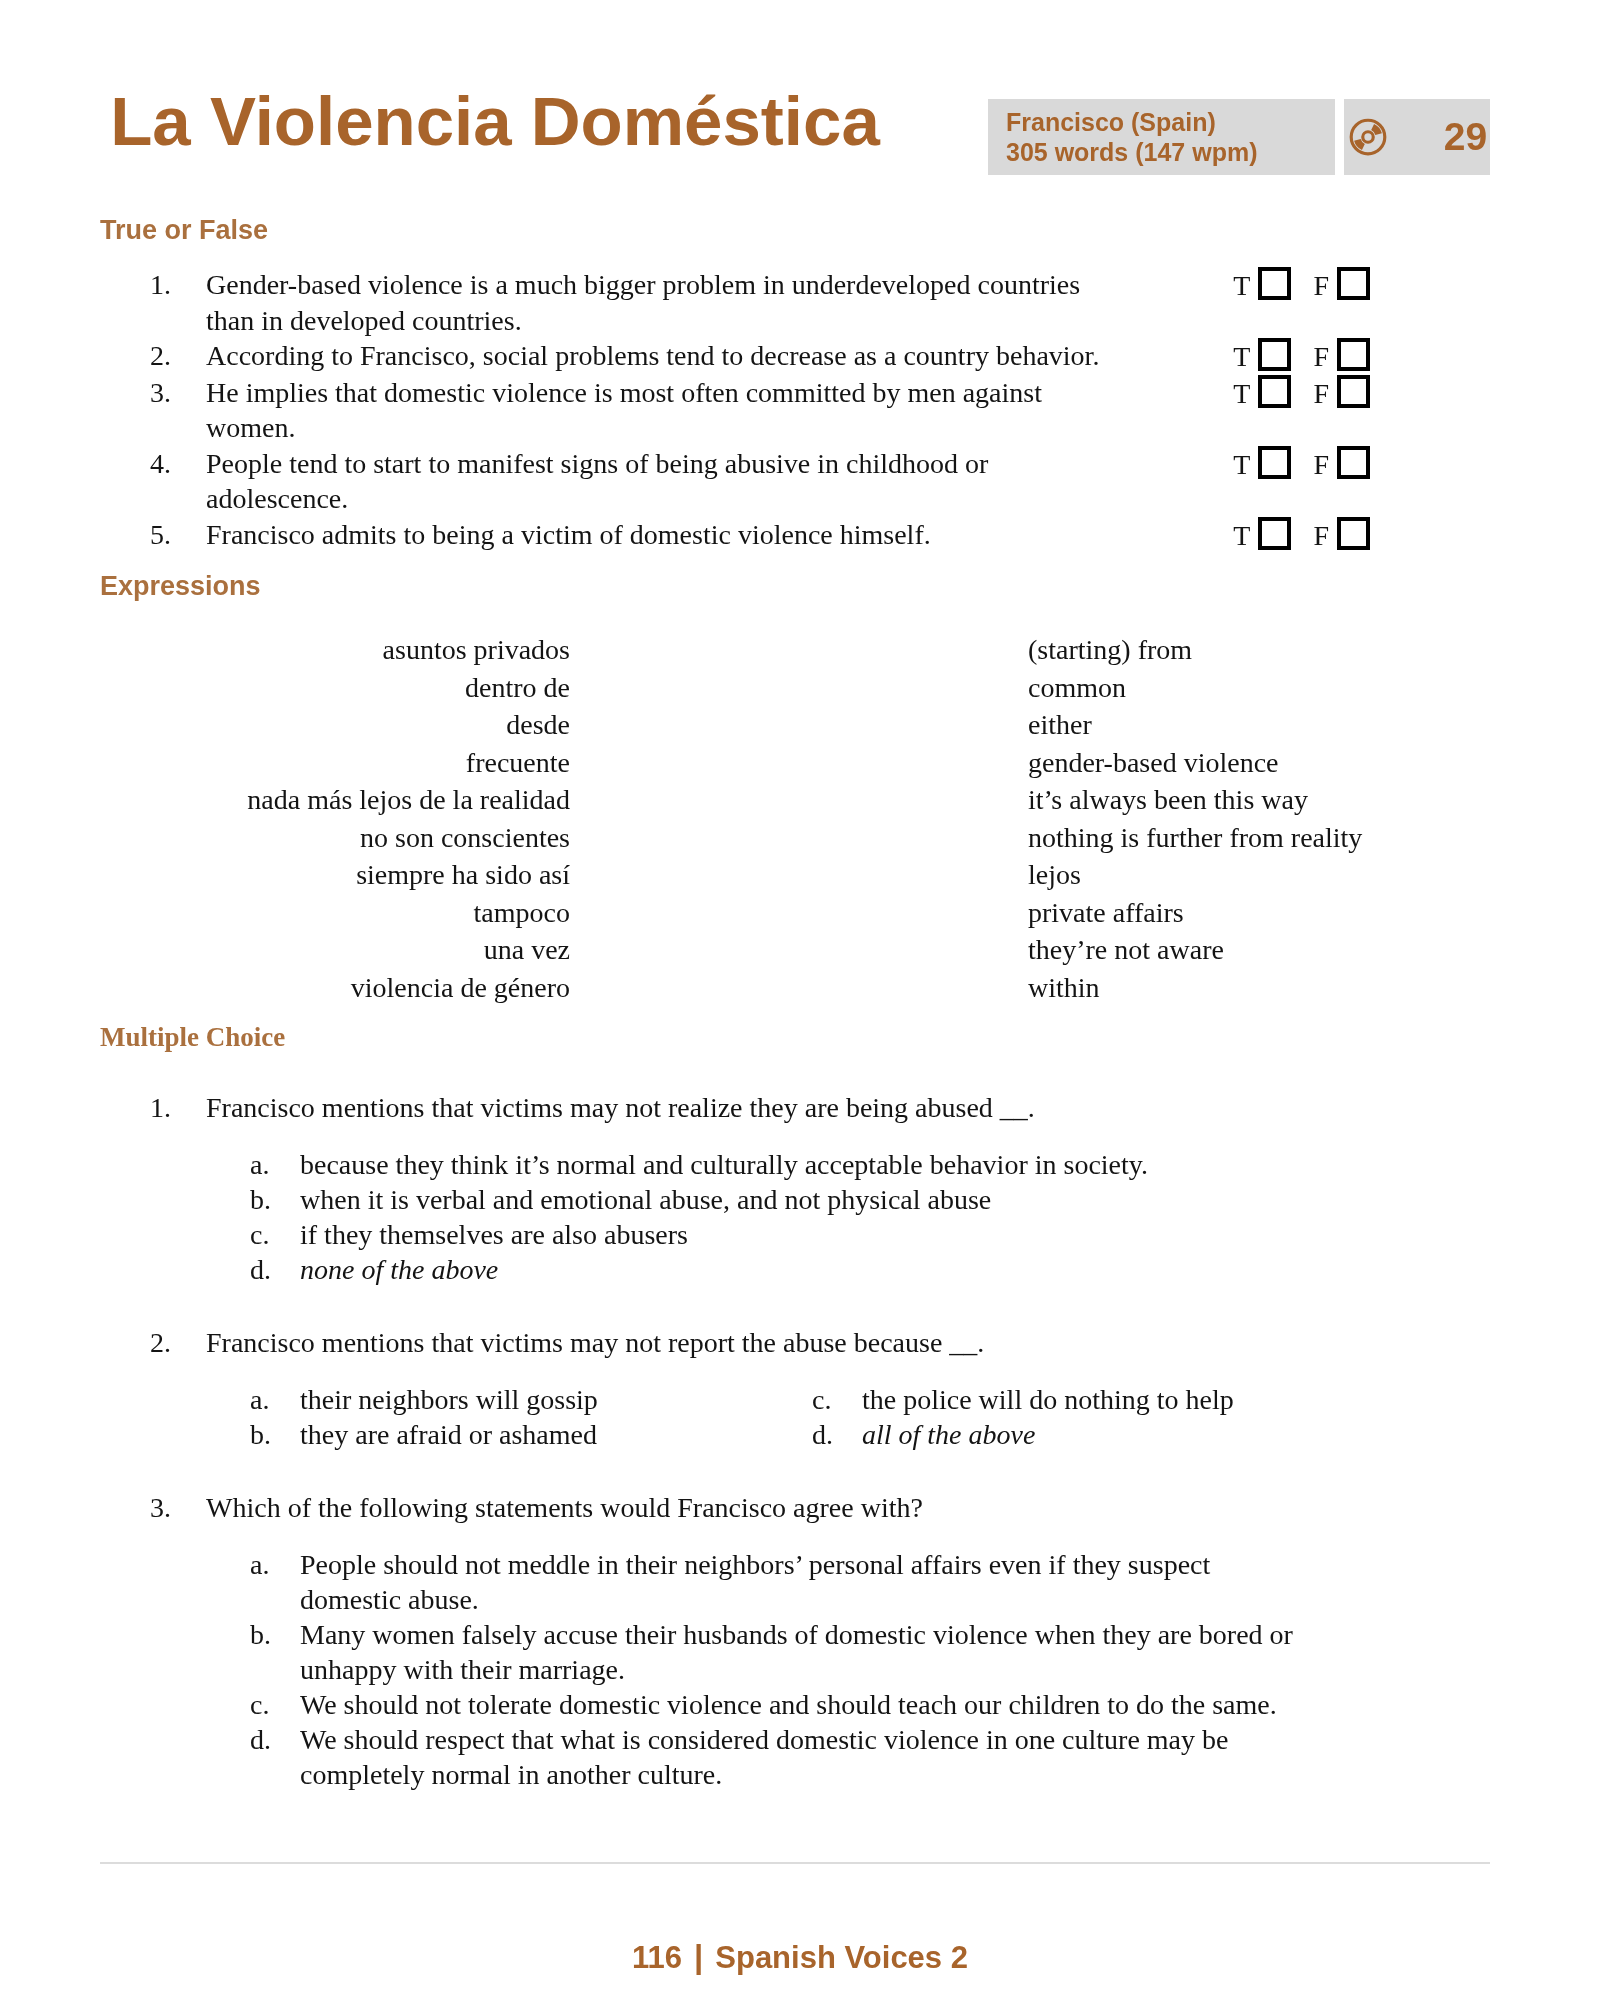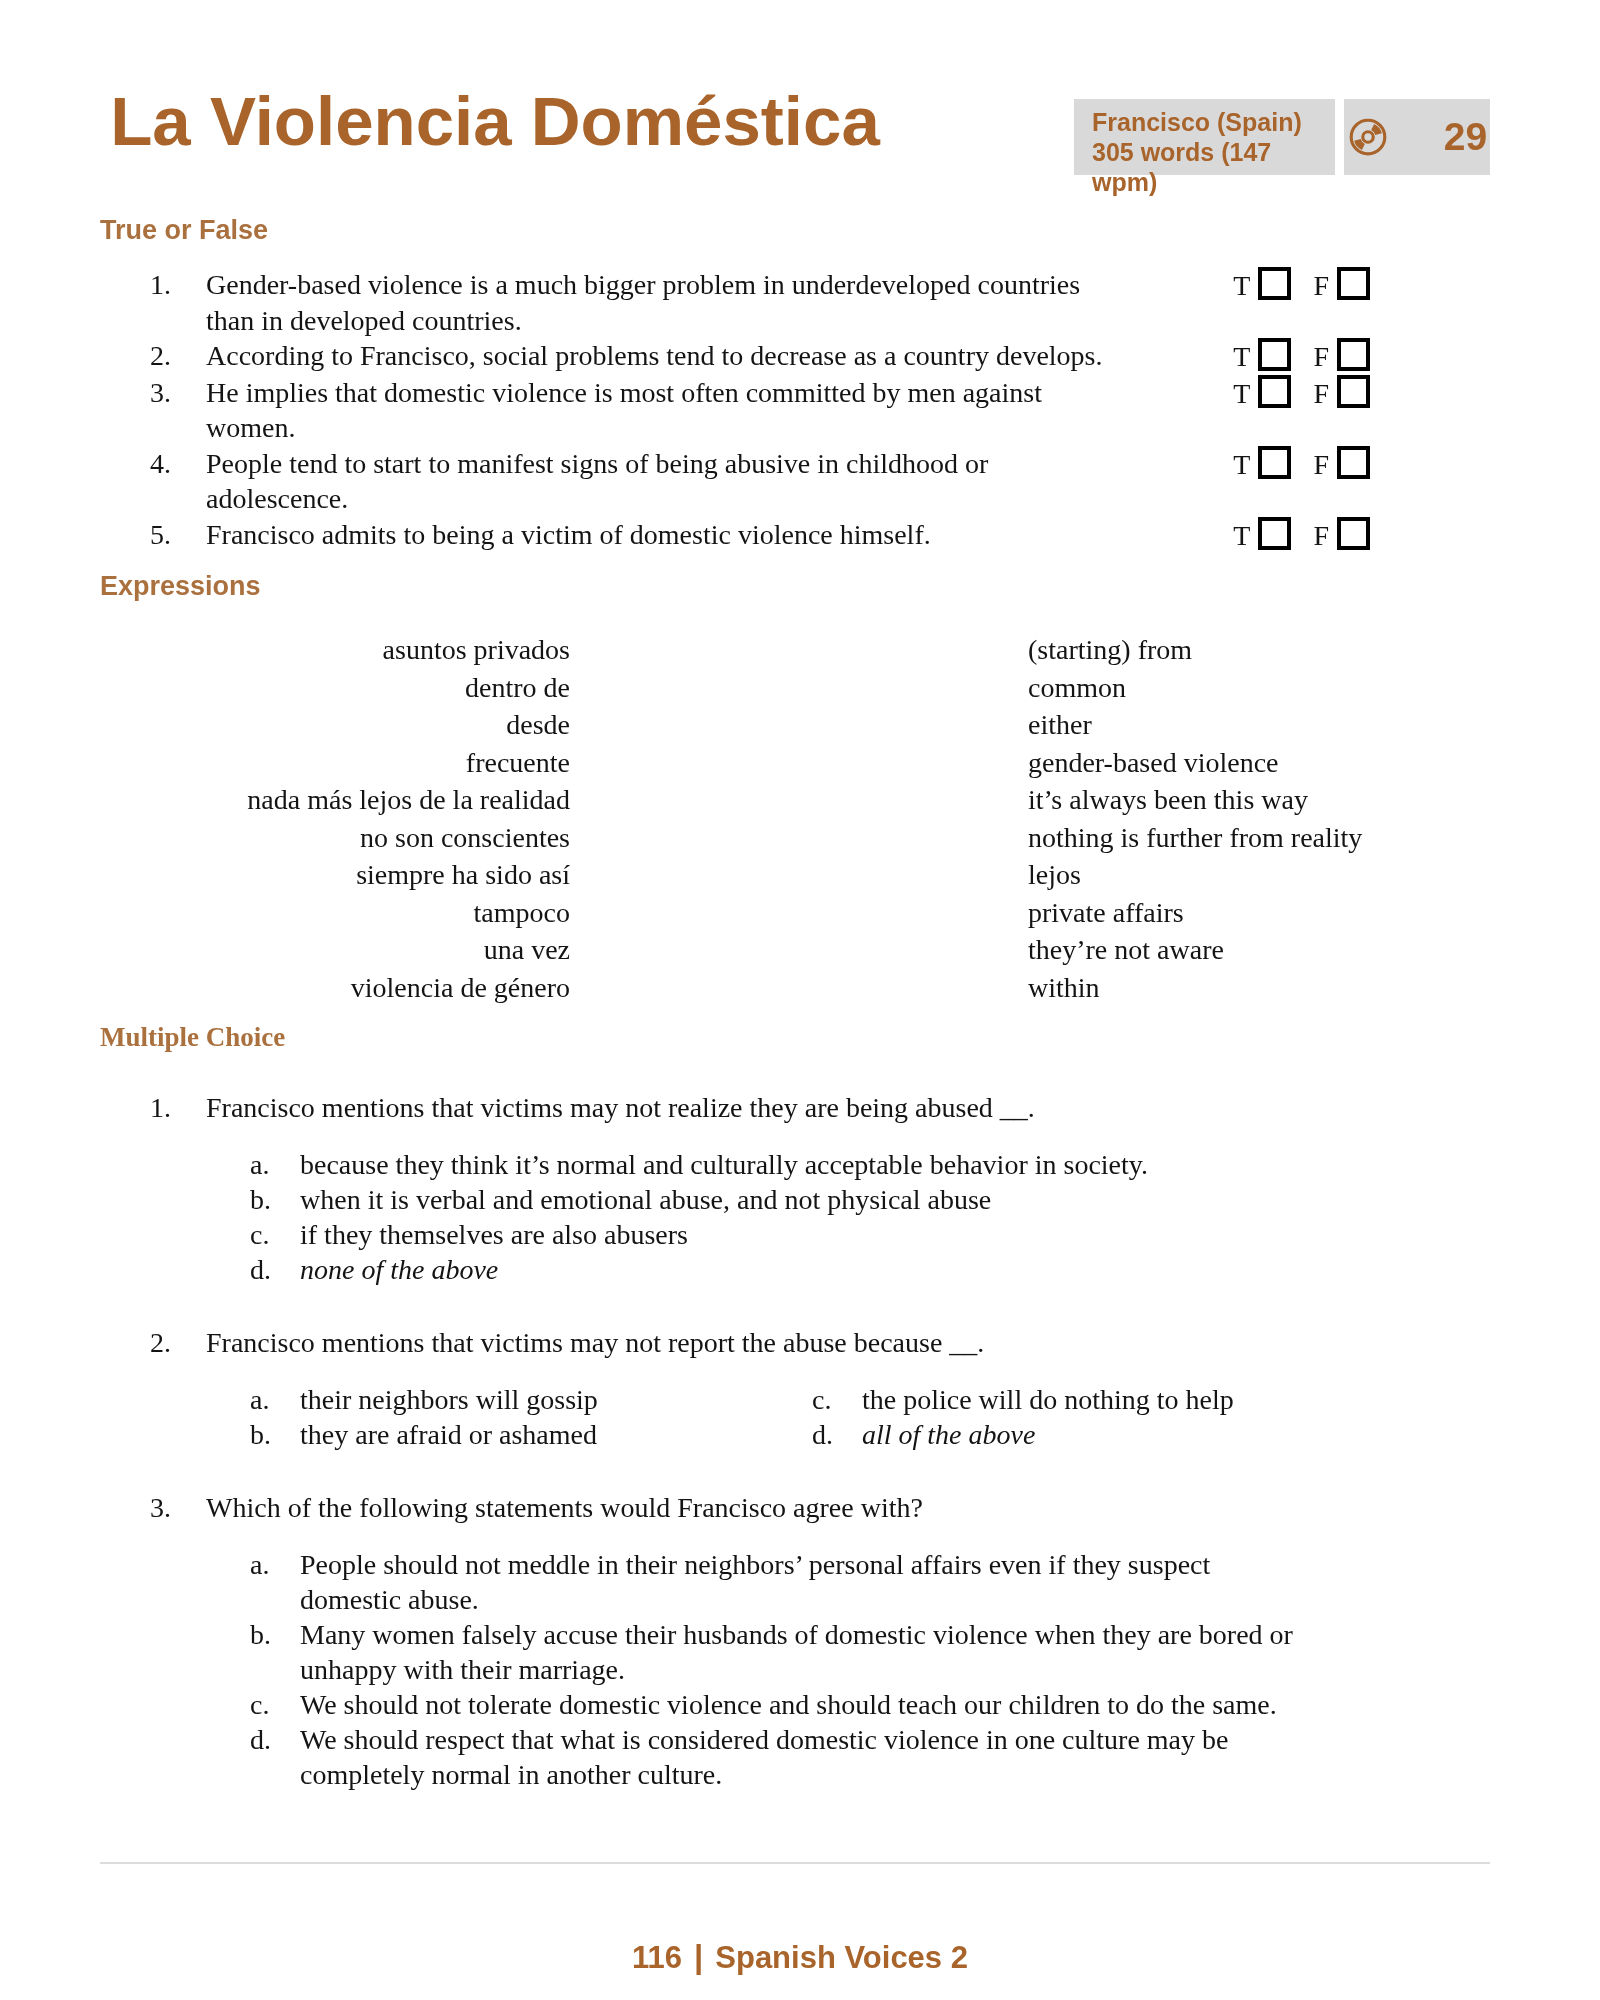--- a/index.html
+++ b/index.html
@@ -10,21 +10,21 @@
   }
   .page{box-sizing:border-box;width:1600px;height:2000px;padding:40px 110px 0 100px;position:relative;}
 
   
   .header{display:flex;align-items:flex-start;}
   .title{
     margin:52px 0 0;width:790px;text-align:center;
     font-family:"Liberation Sans",sans-serif;font-weight:700;font-size:69px;line-height:60px;
     letter-spacing:0px;
   }
-  .info-box{margin-left:auto;margin-top:59px;display:flex;width:416px;font-family:"Liberation Sans",sans-serif;}
+  .info-box{margin-left:auto;margin-top:59px;display:flex;width:502px;font-family:"Liberation Sans",sans-serif;}
   .info-left{
     flex:1;background:#d9d9d9;box-sizing:border-box;height:76px;
     padding:8px 0 0 18px;font-weight:700;font-size:25px;line-height:30px;
   }
   .info-right{
     width:146px;margin-left:9px;background:#d9d9d9;height:76px;
     display:flex;align-items:center;justify-content:center;gap:7px;
   }
   .track-number{font-weight:700;font-size:39px;}
 
@@ -103,21 +103,21 @@
 
   <h2 class="section-heading heading-accent" id="tf-heading" style="color: rgb(170, 112, 62);">True or False</h2>
   <ol class="tf-list" id="tf-list">
       <li class="tf-item">
         <span class="num">1.</span>
         <span class="qtext">Gender-based violence is a much bigger problem in underdeveloped countries than in developed countries.</span>
         <span class="tf-marks"><span class="tf-letter">T</span><span class="cb"></span><span class="tf-letter gap">F</span><span class="cb"></span></span>
       </li>
       <li class="tf-item">
         <span class="num">2.</span>
-        <span class="qtext">According to Francisco, social problems tend to decrease as a country develops.</span>
+        <span class="qtext">According to Francisco, social problems tend to decrease as a country behavior.</span>
         <span class="tf-marks"><span class="tf-letter">T</span><span class="cb"></span><span class="tf-letter gap">F</span><span class="cb"></span></span>
       </li>
       <li class="tf-item">
         <span class="num">3.</span>
         <span class="qtext">He implies that domestic violence is most often committed by men against women.</span>
         <span class="tf-marks"><span class="tf-letter">T</span><span class="cb"></span><span class="tf-letter gap">F</span><span class="cb"></span></span>
       </li>
       <li class="tf-item">
         <span class="num">4.</span>
         <span class="qtext">People tend to start to manifest signs of being abusive in childhood or adolescence.</span>

